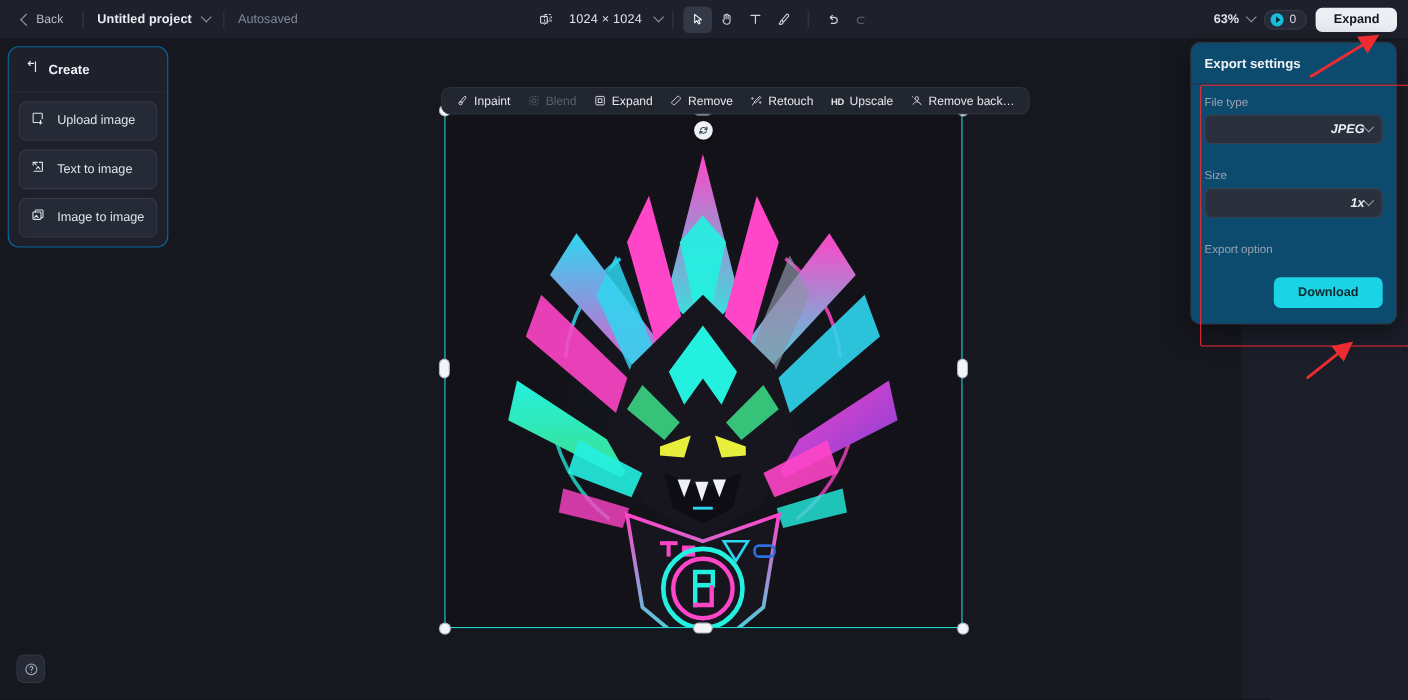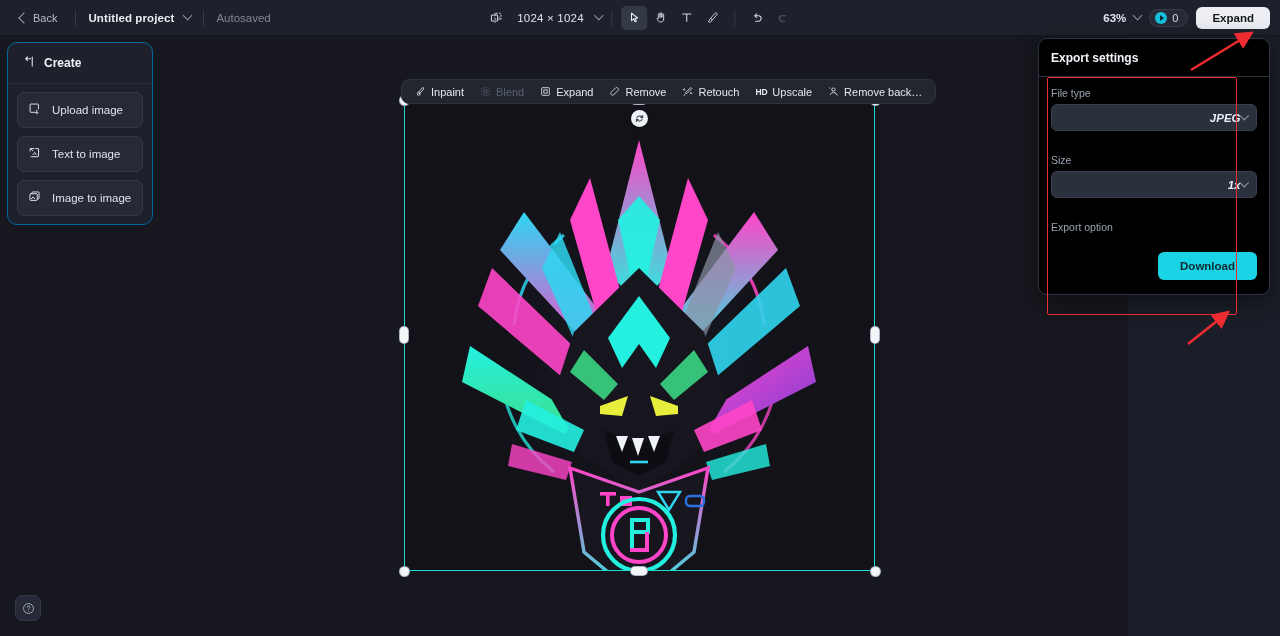--- a/index.html
+++ b/index.html
@@ -136,22 +136,22 @@
     background: #eef1f6; display: flex; align-items: center; justify-content: center;
     box-shadow: 0 1px 3px rgba(0,0,0,.5); cursor: pointer;
   }
 
   
   .right-rail {
     position: absolute; right: 0; top: 36px; width: 152px; height: 600px;
     background: #1b1e28;
   }
   .export-panel {
-    position: absolute; right: 10px; top: 38px; width: 232px;
-    background: #000000; border: 1px solid #2e3342;
+    position: absolute; right: 10px; top: 38px; width: 188px;
+    background: #0c4a6e; border: 1px solid #2e3342;
     border-radius: 9px; z-index: 45;
     box-shadow: 0 6px 24px rgba(0,0,0,.45);
     padding-bottom: 14px;
   }
   .ep-title {
     color: #f0f3f8; font-size: 12px; font-weight: bold;
     padding: 12px 12px 11px 12px;
     border-bottom: 1px solid #2c3140;
   }
   .ep-body { padding: 10px 12px 0 12px; }

